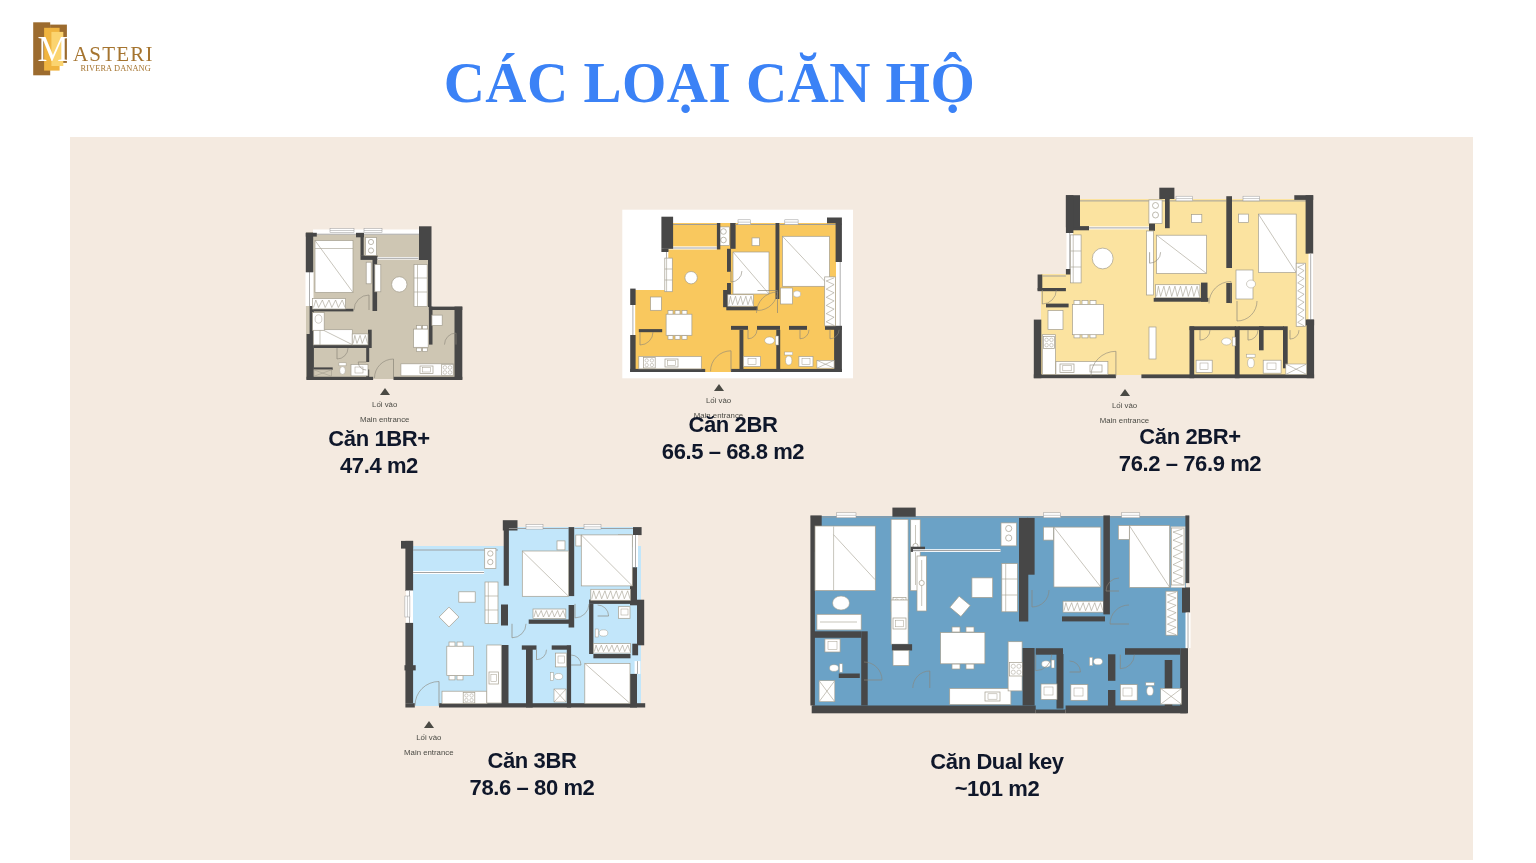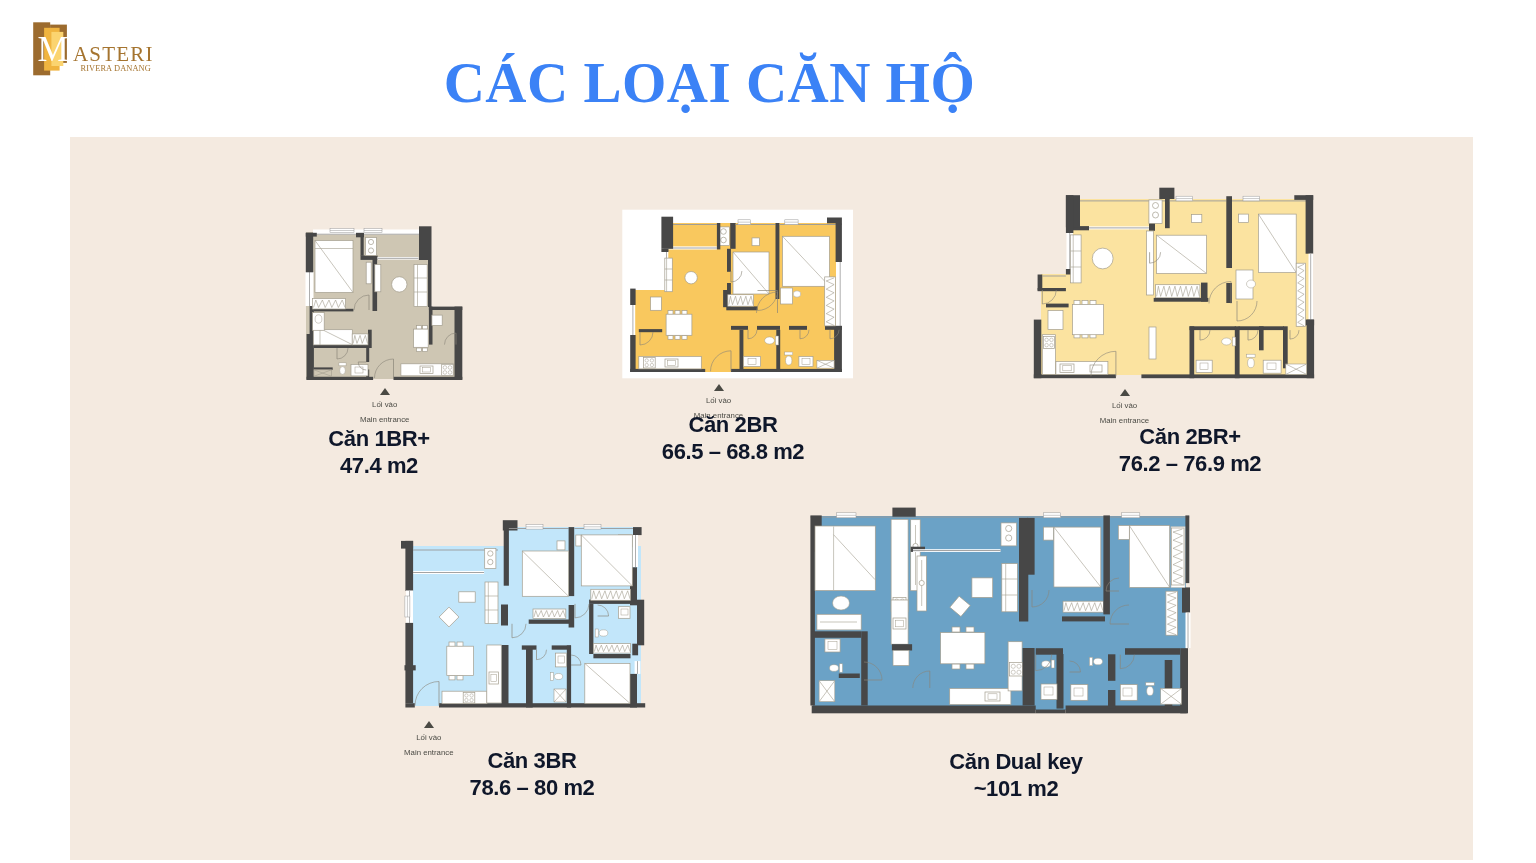--- a/index.html
+++ b/index.html
@@ -617,12 +617,12 @@
 <div class="ent" style="left:388.8px;top:720.5px;width:80px"><div class="tri"></div>Lối vào<br>Main entrance</div>
 
 <div class="lbl" style="left:289px;top:426px;width:180px">Căn 1BR+<br>47.4 m2</div>
 
 <div class="lbl" style="left:618px;top:412px;width:230px">Căn 2BR<br>66.5 – 68.8 m2</div>
 
 <div class="lbl" style="left:1070px;top:424px;width:240px">Căn 2BR+<br>76.2 – 76.9 m2</div>
 
 <div class="lbl" style="left:432px;top:748px;width:200px">Căn 3BR<br>78.6 – 80 m2</div>
 
-<div class="lbl" style="left:906px;top:749px;width:220px">Căn Dual key<br>~101 m2</div>
+<div class="lbl" style="left:887px;top:749px;width:220px">Căn Dual key<br>~101 m2</div>
 </body></html>

